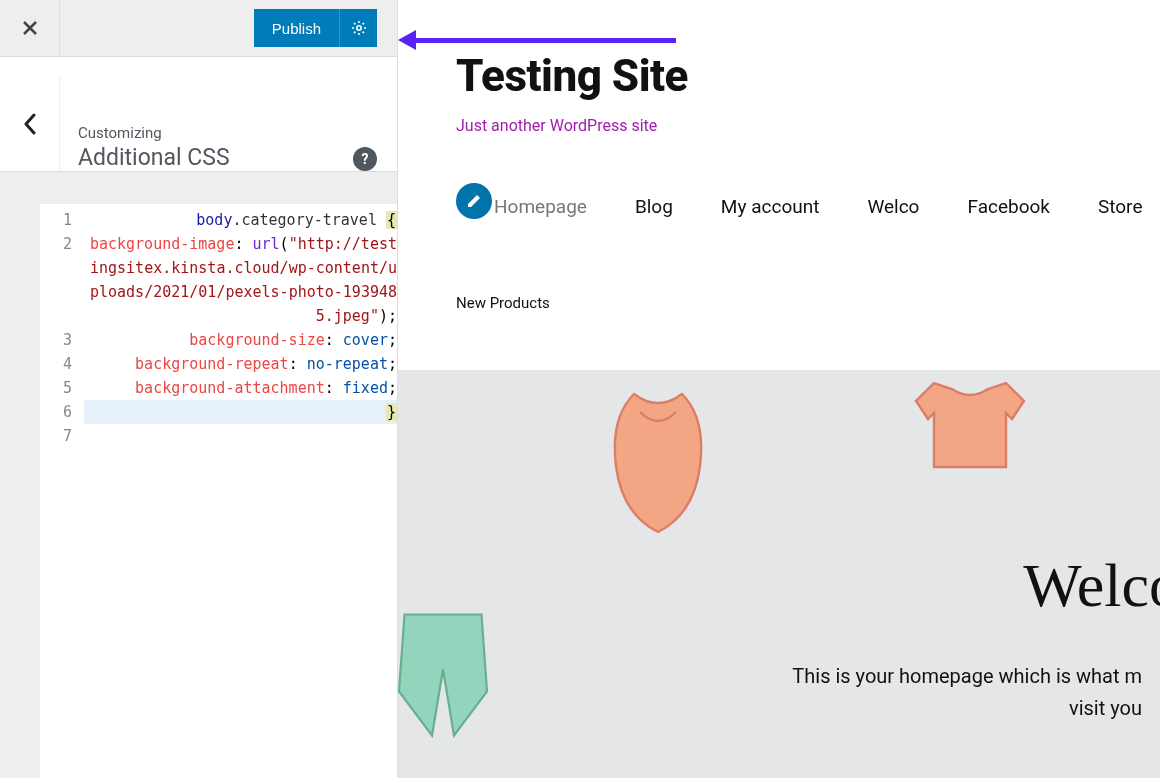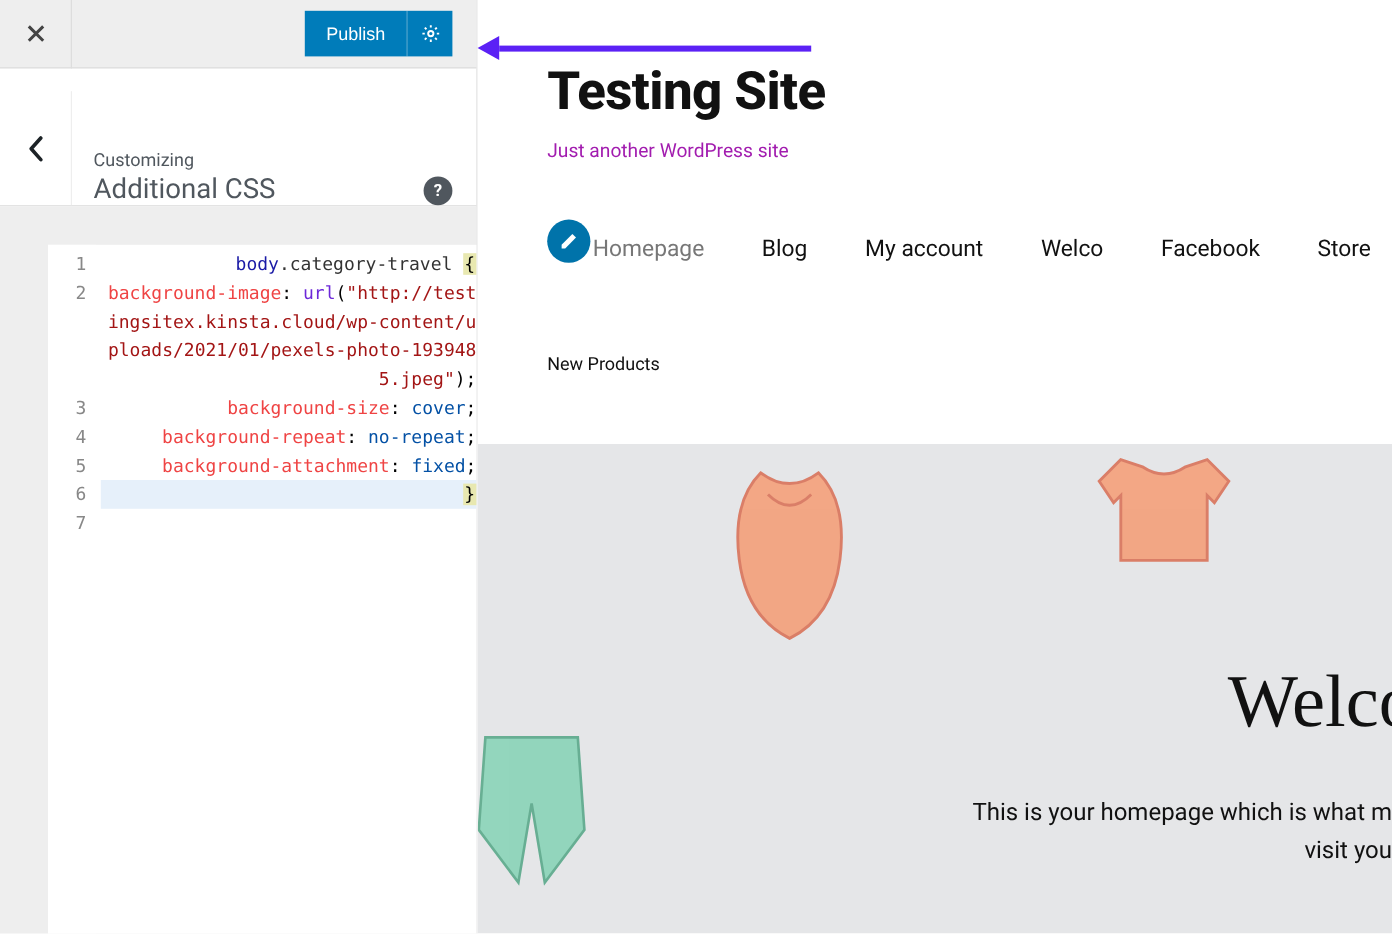--- a/index.html
+++ b/index.html
@@ -51,21 +51,21 @@
 .site-tag { font-size: 16px; color: #a21caf; margin-top: 14px; }
 .edit-badge { width: 36px; height: 36px; border-radius: 50%; background: #0073aa; color: #fff; display: flex; align-items: center; justify-content: center; margin-top: 48px; cursor: pointer; }
 .nav { display: flex; gap: 48px; margin-top: -24px; margin-left: 38px; font-size: 19px; color: #111; align-items: center; }
 .nav a { color: #111; text-decoration: none; cursor: pointer; }
 .nav a.active { color: #777; }
 .sub-nav { margin-top: 76px; font-size: 15px; color: #111; }
 
 
 .hero { background: #e5e6e8; position: absolute; top: 370px; left: 0; right: 0; height: 420px; overflow: hidden; }
 .welcome { position: absolute; right: -20px; top: 180px; font-size: 62px; font-weight: 300; font-family: Georgia, serif; color: #111; }
-.subcopy { position: absolute; right: 0; top: 290px; font-size: 20px; color: #111; text-align: right; line-height: 1.6; }
+.subcopy { position: absolute; right: 0; top: 290px; font-size: 20px; color: #111; text-align: right; padding-right: 18px; line-height: 1.6; }
 
 
 .arrow { position: absolute; top: 30px; left: 398px; display: flex; align-items: center; }
 .arrow-head { width: 0; height: 0; border-top: 10px solid transparent; border-bottom: 10px solid transparent; border-right: 18px solid #5b21f5; }
 .arrow-line { width: 260px; height: 5px; background: #5b21f5; }
 
 
 .doodle { position: absolute; opacity: 0.9; }
 .d1 { top: 10px; left: 200px; width: 120px; height: 160px; }
 .d2 { top: 0px; right: 130px; width: 120px; height: 110px; }

